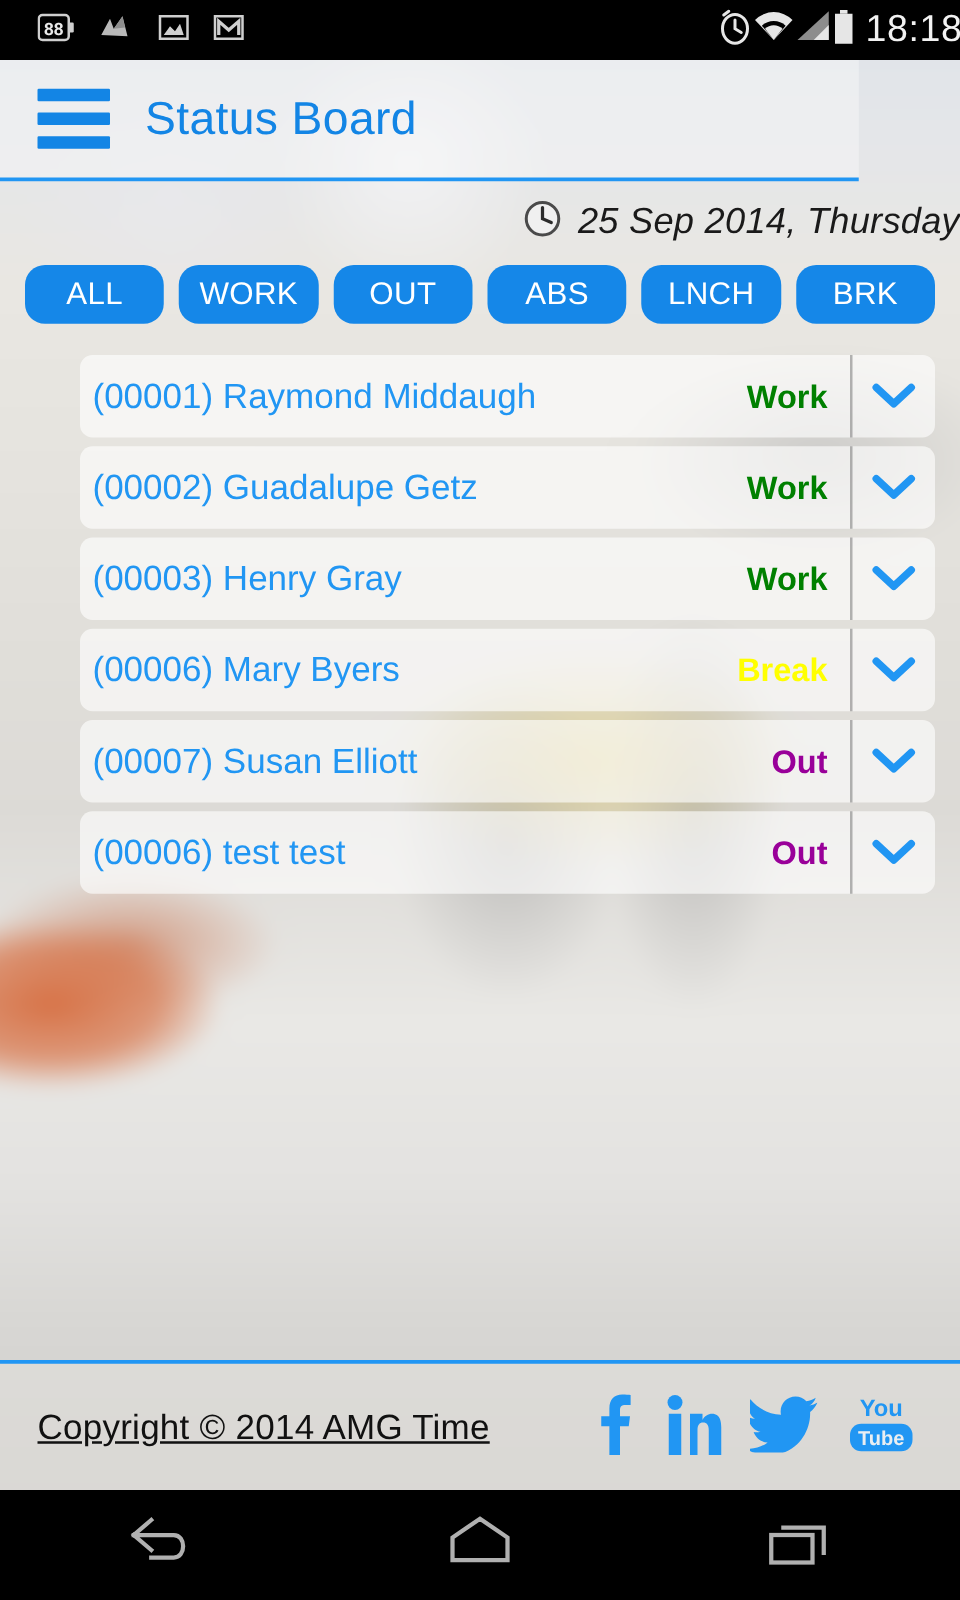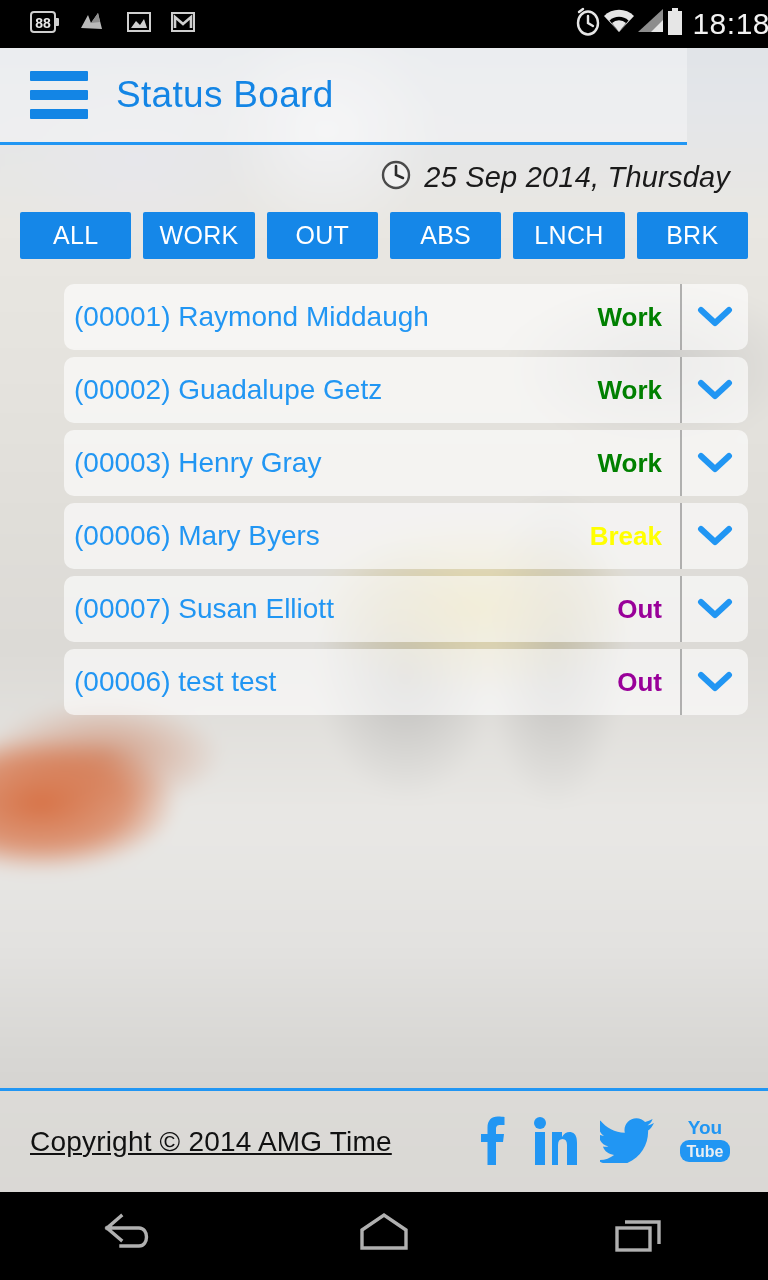--- a/index.html
+++ b/index.html
@@ -118,21 +118,20 @@
     position: absolute;
     top: 100px; left: 0;
     width: 768px;
     height: 940px;
   }
 
   #date-row {
     display: flex;
     align-items: center;
     justify-content: flex-end;
-    padding-right: 38px;
     height: 58px;
     gap: 12px;
   }
   #date-text {
     font-style: italic;
     font-size: 29px;
     color: #1a1a1a;
     font-weight: 400;
     letter-spacing: 0.2px;
   }
@@ -142,21 +141,21 @@
     gap: 12px;
     padding: 0 20px;
     margin-top: 6px;
   }
   .filter-btn {
     flex: 1;
     height: 47px;
     background: #1587e8;
     color: #ffffff;
     border: none;
-    border-radius: 2px;
+    border-radius: 16px;
     font-size: 25px;
     font-family: "Liberation Sans", sans-serif;
     letter-spacing: 0.3px;
     cursor: pointer;
     display: flex;
     align-items: center;
     justify-content: center;
   }
 
   #filter-input-wrap { padding: 0 20px; margin-top: 16px; }

